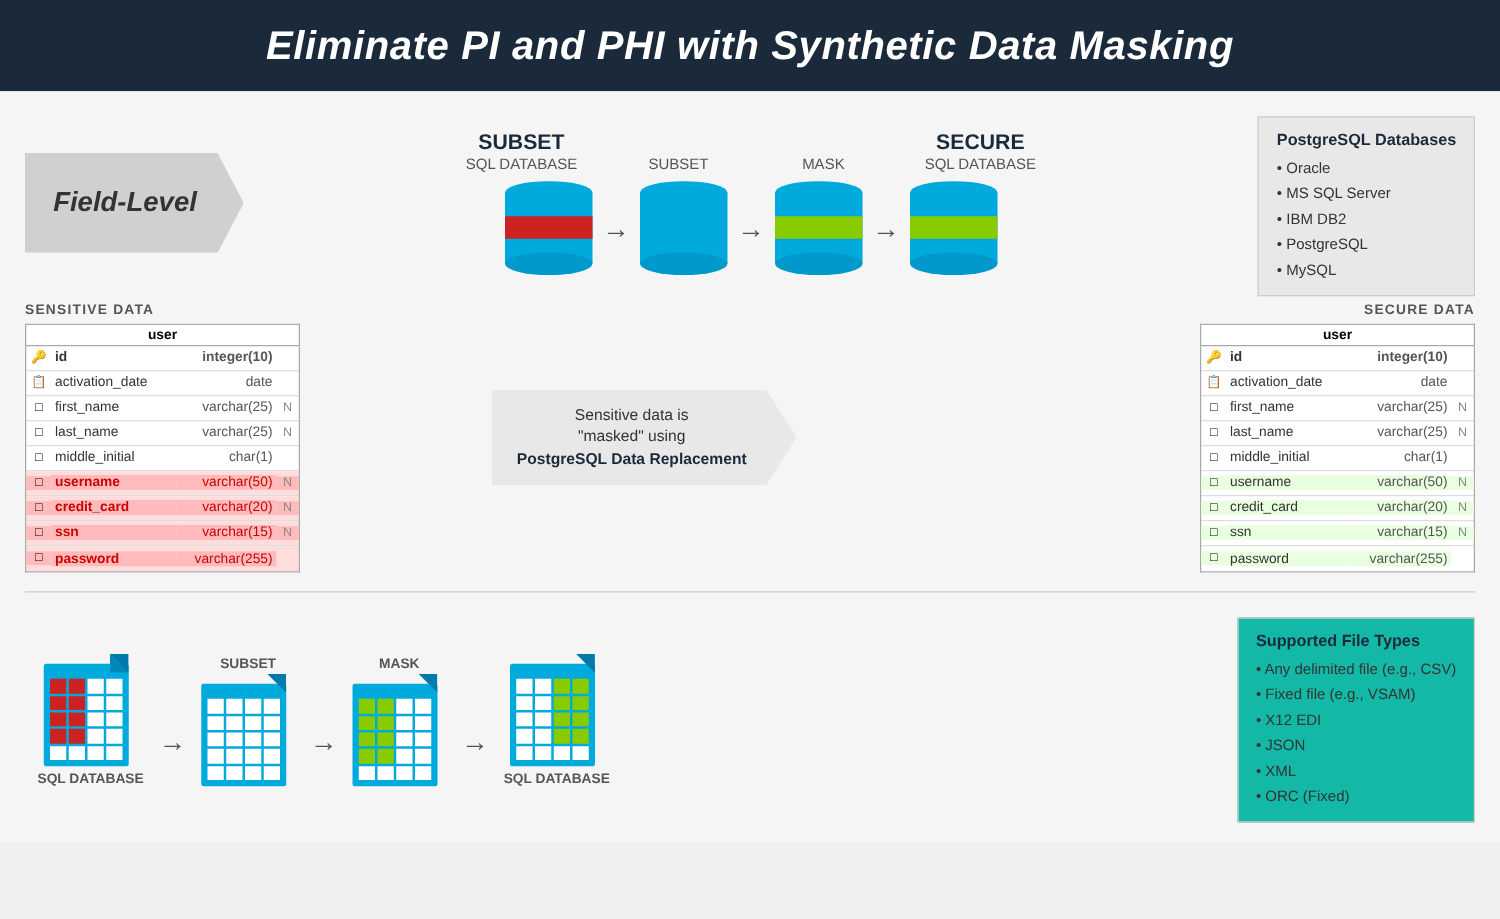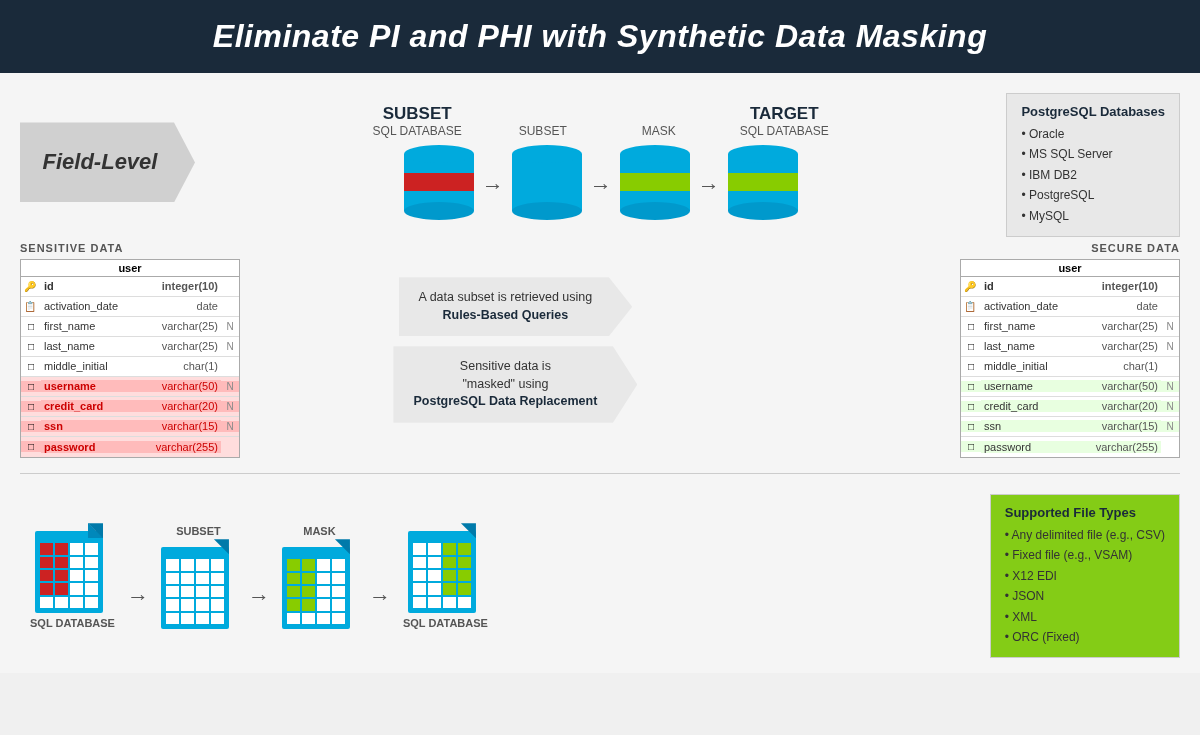--- a/index.html
+++ b/index.html
@@ -332,21 +332,21 @@
     }
 
     
     .section-divider {
       border: none;
       border-top: 1.5px solid #ccc;
       margin: 5px 0;
     }
 
     .right-supported {
-      background: #84cc16;
+      background: #14b8a6;
       border: 1px solid #ccc;
       padding: 10px 14px;
       margin-left: auto;
       min-width: 185px;
       max-width: 200px;
       align-self: flex-start;
       margin-top: 0;
     }
 
   </style>
@@ -375,21 +375,21 @@
         <div style="width:30px;"></div>
         <div style="display:flex;flex-direction:column;align-items:center;min-width:70px;">
           <span class="section-subtitle">SUBSET</span>
         </div>
         <div style="width:30px;"></div>
         <div style="display:flex;flex-direction:column;align-items:center;min-width:70px;">
           <span class="section-subtitle">MASK</span>
         </div>
         <div style="width:30px;"></div>
         <div style="display:flex;flex-direction:column;align-items:center;min-width:70px;">
-          <span class="section-title-bold">TARGET</span>
+          <span class="section-title-bold">SECURE</span>
           <span class="section-subtitle">SQL DATABASE</span>
         </div>
       </div>
 
       <div class="db-flow" style="padding-left:10px;">
 
         <div class="db-cylinder db-source">
           <div class="cyl-top"></div>
           <div class="cyl-body"></div>
           <div class="cyl-stripe"></div>
@@ -496,25 +496,20 @@
             <td class="schema-icon" style="background:#ffbbbb;">□</td>
             <td class="schema-field" style="background:#ffbbbb;color:#cc0000;font-weight:bold;">password</td>
             <td class="schema-type" style="background:#ffbbbb;color:#cc0000;">varchar(255)</td>
             <td class="schema-N" style="background:#ffbbbb;"></td>
           </tr>
         </tbody>
       </table>
     </div>
 
     <div class="middle-center">
-      <div class="process-box-wrapper">
-        <div class="process-arrow-box">
-          A data subset is retrieved using<br><strong>Rules-Based Queries</strong>
-        </div>
-      </div>
       <div class="process-box-wrapper">
         <div class="process-arrow-box">
           Sensitive data is<br>"masked" using<br><strong>PostgreSQL Data Replacement</strong>
         </div>
       </div>
     </div>
 
     <div style="flex:0.3;"></div>
 
     <div style="display:flex;flex-direction:column;margin-left:auto;">

